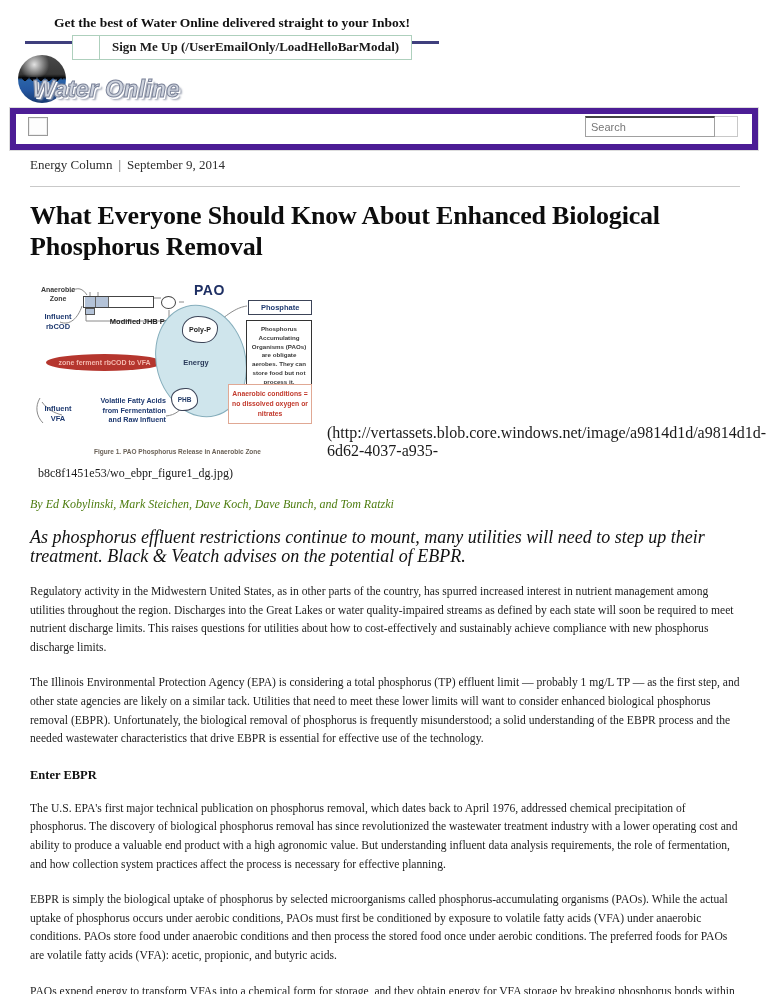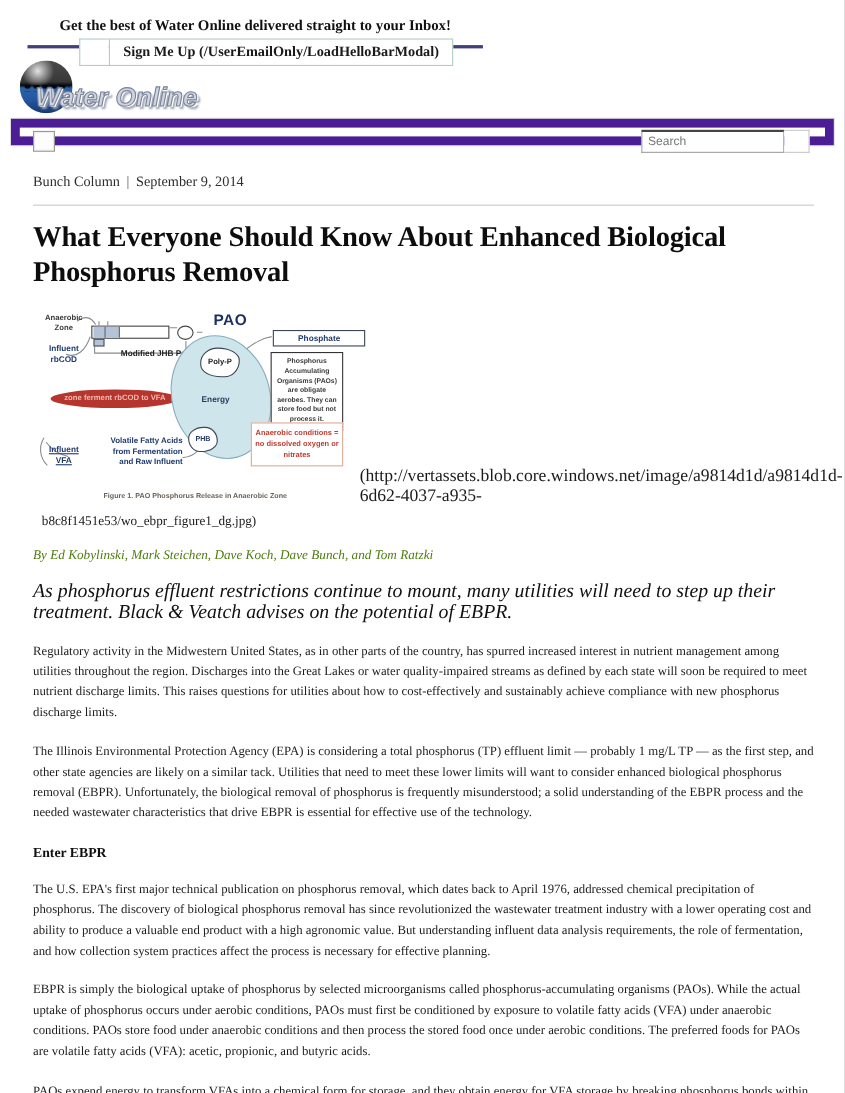--- a/index.html
+++ b/index.html
@@ -17,22 +17,22 @@
     font-weight:bold; font-size:13px; color:#1a1a1a; text-decoration:none; cursor:pointer; }
   .logo { position:absolute; top:55px; left:18px; width:220px; height:52px; }
   .logo-globe { position:absolute; left:0; top:0; width:48px; height:48px; border-radius:50%;
     background: radial-gradient(circle at 34% 20%, rgba(255,255,255,.85), rgba(255,255,255,0) 30%),
       linear-gradient(180deg,#4a4a4a 0%,#383838 40%,#0c0c0c 47%,#2a63a8 52%,#2456a0 74%,#16386e 100%); }
   .globe-wave { position:absolute; left:3px; right:3px; top:45%; height:6px;
     background: radial-gradient(circle at 4px 1px, #05070c 2.6px, transparent 3px); background-size:8px 6px; background-repeat:repeat-x; }
   .logo-text { position:absolute; left:14px; top:20px; white-space:nowrap;
     font-family:"Liberation Sans", sans-serif; font-style:italic; font-weight:bold; font-size:24px;
     color:#cfd4de; -webkit-text-stroke:1px #7a8298; text-shadow:1.5px 1.5px 0 #ffffff, 3px 3px 2px #9aa0b0; }
-  .navbar { position:absolute; top:108px; left:10px; width:748px; height:24px; background:#fff;
-    border:8px solid #4c1d95; box-shadow:0 0 0 1px #ddd; }
+  .navbar { position:absolute; top:108px; left:10px; width:748px; height:42px; background:#fff;
+    border:6px solid #4c1d95; box-shadow:0 0 0 1px #ddd; }
   .nav-box { position:absolute; left:12px; top:3px; width:20px; height:19px; background:#fdfdfd;
     border:1px solid #999; box-shadow:inset 0 0 0 1px #eee; cursor:pointer; }
   .search-wrap { position:absolute; right:14px; top:2px; display:flex; align-items:center; }
   .search-input { width:130px; height:21px; border:1px solid #a0a0a0; border-top:2px solid #444;
     font-family:"Liberation Sans", sans-serif; font-size:11px; color:#333; padding:0 5px; outline:none; }
   .search-input::placeholder { color:#777; }
   .search-btn { width:23px; height:21px; background:#fff; border:1px solid #c8c8c8; border-left:none; cursor:pointer; }
 
   
   .article { padding:0 28px 0 30px; color:#1a1a1a; }
@@ -61,26 +61,26 @@
   .red-ellipse span { font-weight:bold; font-size:7px; color:#f3b8ae; white-space:nowrap; }
   .big-ellipse { position:absolute; left:126px; top:28px; width:90px; height:114px; background:#cfe5ec;
     border:1px solid #86aebc; border-radius:50%; transform:rotate(-15deg); }
   .blob { position:absolute; background:#fff; border:1.5px solid #3c4458; display:flex; align-items:center; justify-content:center; }
   .blob-polyp { left:152px; top:40px; width:36px; height:27px; border-radius:48% 60% 42% 58% / 55% 45% 60% 45%; }
   .blob-polyp span { font-weight:bold; font-size:7px; color:#222; }
   .blob-phb { left:141px; top:112px; width:27px; height:23px; border-radius:55% 45% 60% 42% / 48% 58% 45% 58%; }
   .blob-phb span { font-weight:bold; font-size:6.5px; color:#223a66; }
   .lbl-energy { left:146px; top:82px; width:40px; font-size:7.5px; color:#2a3a5a; text-align:center; }
   .box-phosphate { position:absolute; left:218px; top:24px; border:1.5px solid #3c4458; background:#fff;
-    padding:2px 22px; font-weight:bold; font-size:7.5px; color:#1f3a70; }
+    padding:2px 12px; font-weight:bold; font-size:7.5px; color:#1f3a70; }
   .box-paos { position:absolute; left:216px; top:44px; width:66px; border:1.5px solid #333; background:#fff;
     padding:4px 2px; font-weight:bold; font-size:6.2px; line-height:1.42; color:#3a3a3a; text-align:center; }
   .box-anaerobic { position:absolute; left:198px; top:108px; width:84px; border:1px solid #e0a894; background:#fff;
     padding:4px 3px; font-weight:bold; font-size:6.8px; line-height:1.45; color:#c23b2e; text-align:center; }
-  .lbl-influent-vfa { left:10px; top:128px; width:36px; font-size:7.5px; color:#1f3a70; text-align:center; line-height:1.35;text-decoration:underline; }
+  .lbl-influent-vfa { left:10px; top:128px; width:36px; font-size:7.5px; color:#1f3a70; text-align:center; line-height:1.35; }
   .lbl-vfa-text { left:64px; top:120px; width:72px; font-size:7.2px; color:#1f3a70; line-height:1.32; }
   .fig-caption { position:absolute; left:0; top:172px; width:100%; text-align:center;
     font-weight:bold; font-size:6.5px; color:#6b6258; }
 
   .url1 { font-size:16px; color:#1a1a1a; padding:0 0 4px 2px; }
   .url2 { margin-top:2px; margin-left:8px; font-size:12px; color:#1a1a1a; }
   .byline { margin-top:16px; font-style:italic; font-size:12px; color:#4d7c0f; }
   .intro { margin-top:16px; font-weight:normal; font-style:italic; font-size:18px; line-height:19px; color:#111; }
   p.body { margin-top:17px; font-size:11.6px; line-height:18.6px; color:#1c1c1c; }
   h2.sub { margin-top:19px; font-size:12.5px; font-weight:bold; color:#111; }
@@ -107,21 +107,21 @@
       <span class="nav-box"></span>
       <span class="search-wrap">
         <input class="search-input" type="text" placeholder="Search" style="">
         <span class="search-btn"></span>
       </span>
     </div>
   </div>
 
   <div class="article">
     <div class="meta">
-      <span>Bunch Column</span><span class="meta-sep">|</span><span>September 9, 2014</span>
+      <span>Energy Column</span><span class="meta-sep">|</span><span>September 9, 2014</span>
     </div>
     <hr class="rule">
 
     <h1 class="title">What Everyone Should Know About Enhanced Biological Phosphorus Removal</h1>
 
     <div class="fig-row">
       <div class="figure">
         <svg class="fig-svg" width="295" height="188" viewBox="0 0 295 188">
           <g fill="none" stroke="#8a8a8a" stroke-width="1">
             <path d="M40,16 C48,10 53,13 57,19"></path>

